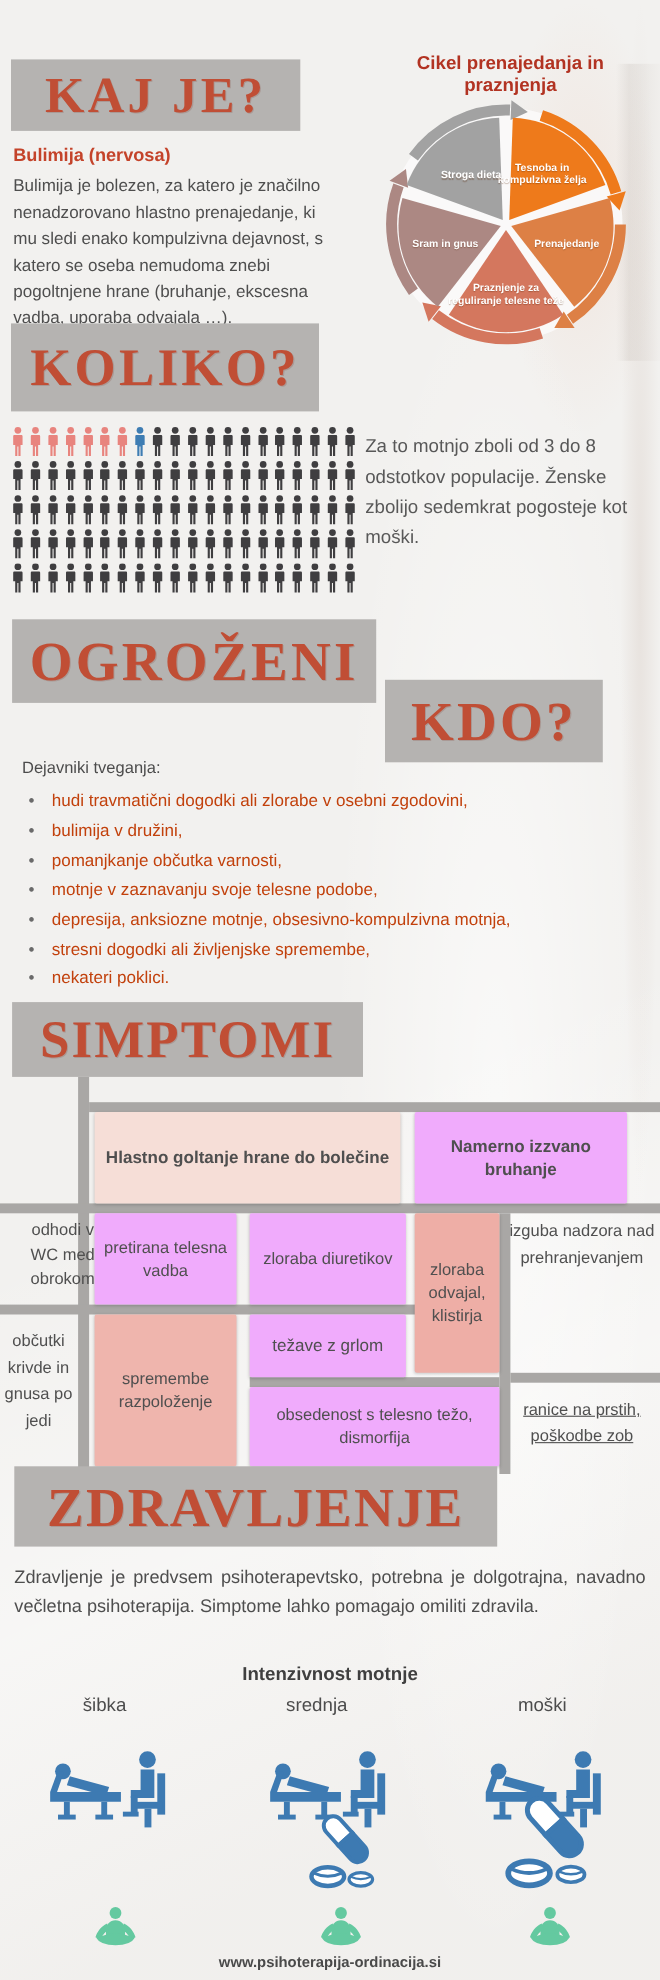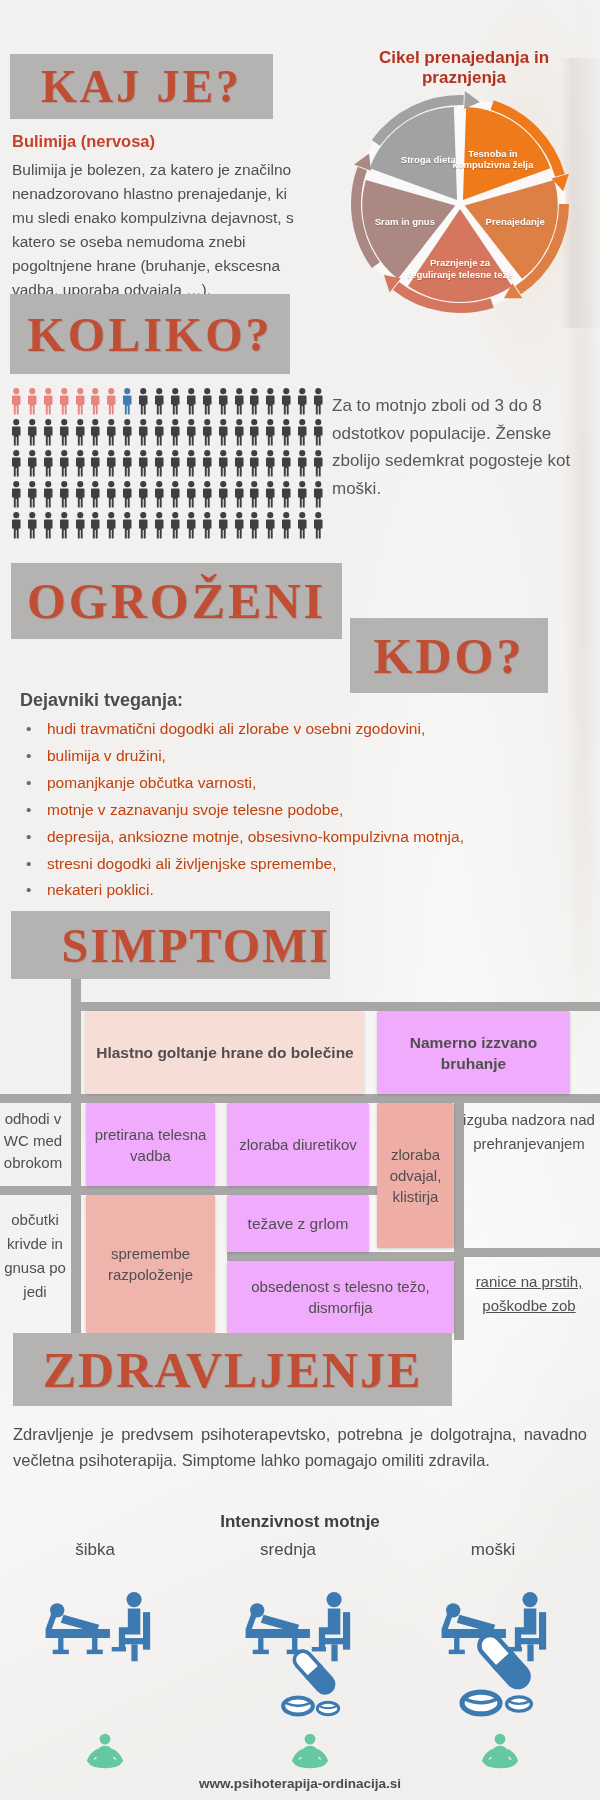--- a/index.html
+++ b/index.html
@@ -440,53 +440,53 @@
     </div>
   <div class="abs" style="left:332px;top:392px;width:262px;font-size:17px;line-height:27.5px;color:#585858;z-index:2;">Za to motnjo zboli od 3 do 8 odstotkov populacije. Ženske zbolijo sedemkrat pogosteje kot moški.</div>
 
   <div class="gray-box" style="left:11px;top:563px;width:331px;height:76px;">
     <span class="stencil" style="font-size:50px;">OGROŽENI</span>
   </div>
   <div class="gray-box" style="left:350px;top:618px;width:198px;height:75px;">
     <span class="stencil" style="font-size:50px;">KDO?</span>
   </div>
 
-  <div class="abs" style="left:20px;top:690px;font-size:18px;font-weight:700;color:#4c4c4c;z-index:2;">Dejavniki tveganja:</div>
+  <div class="abs" style="left:20px;top:690px;font-size:15px;font-weight:400;color:#4c4c4c;z-index:2;">Dejavniki tveganja:</div>
   <ul id="risk-list" class="abs" style="left:20px;top:716px;width:566px;z-index:2;">
       <li>hudi travmatični dogodki ali zlorabe v osebni zgodovini,</li>
       <li>bulimija v družini,</li>
       <li>pomanjkanje občutka varnosti,</li>
       <li>motnje v zaznavanju svoje telesne podobe,</li>
       <li>depresija, anksiozne motnje, obsesivno-kompulzivna motnja,</li>
       <li>stresni dogodki ali življenjske spremembe,</li>
       <li>nekateri poklici.</li>
     </ul>
 
-  <div class="gray-box" style="left:11px;top:911px;width:319px;height:68px;justify-content:flex-end;">
+  <div class="gray-box" style="left:11px;top:911px;width:319px;height:68px;">
     <span class="stencil" style="font-size:48px;letter-spacing:2px;">SIMPTOMI</span>
   </div>
 
   <div class="bar" style="left:71px;top:979px;width:10px;height:361px;"></div>
   <div class="bar" style="left:81px;top:1002px;width:519px;height:9px;"></div>
   <div class="bar" style="left:0px;top:1094px;width:600px;height:9px;"></div>
   <div class="bar" style="left:0px;top:1186px;width:379px;height:9px;"></div>
   <div class="bar" style="left:454px;top:1103px;width:10px;height:237px;"></div>
   <div class="bar" style="left:464px;top:1248px;width:136px;height:9px;"></div>
   <div class="bar" style="left:227px;top:1252px;width:227px;height:9px;"></div>
 
   <div class="sym-box bold pink-light" style="left:86px;top:1011px;width:278px;height:83px;">Hlastno goltanje hrane do bolečine</div>
   <div class="sym-box bold" style="left:377px;top:1011px;width:193px;height:83px;">Namerno izzvano bruhanje</div>
   <div class="sym-box" style="left:86px;top:1103px;width:129px;height:83px;">pretirana telesna vadba</div>
   <div class="sym-box" style="left:227px;top:1103px;width:142px;height:83px;">zloraba diuretikov</div>
   <div class="sym-box pink-mid" style="left:377px;top:1103px;width:77px;height:145px;">zloraba odvajal, klistirja</div>
   <div class="sym-box" style="left:227px;top:1195px;width:142px;height:57px;font-size:15.5px;">težave z grlom</div>
   <div class="sym-box pink-mid2" style="left:86px;top:1195px;width:129px;height:138px;">spremembe razpoloženje</div>
   <div class="sym-box" style="left:227px;top:1261px;width:227px;height:72px;">obsedenost s telesno težo, dismorfija</div>
 
-  <div class="sym-label" style="left:0px;top:1108px;width:66px;line-height:22px;">odhodi v WC med obrokom</div>
+  <div class="sym-label" style="left:0px;top:1108px;width:66px;line-height:22px;padding-left:24px;">odhodi v WC med obrokom</div>
   <div class="sym-label" style="left:458px;top:1108px;width:142px;line-height:24px;">izguba nadzora nad prehranjevanjem</div>
   <div class="sym-label" style="left:0px;top:1208px;width:70px;line-height:24px;">občutki krivde in gnusa po jedi</div>
   <div class="sym-label" style="left:458px;top:1270px;width:142px;line-height:24px;text-decoration:underline;">ranice na prstih, poškodbe zob</div>
 
   <div class="gray-box" style="left:13px;top:1333px;width:439px;height:73px;z-index:4;">
     <span class="stencil" style="font-size:50px;letter-spacing:2px;">ZDRAVLJENJE</span>
   </div>
 
   <div class="abs body-text" style="left:13px;top:1422px;width:574px;font-size:16.5px;line-height:25.5px;text-align:justify;z-index:2;">Zdravljenje je predvsem psihoterapevtsko, potrebna je dolgotrajna, navadno večletna psihoterapija. Simptome lahko pomagajo omiliti zdravila.</div>
 

